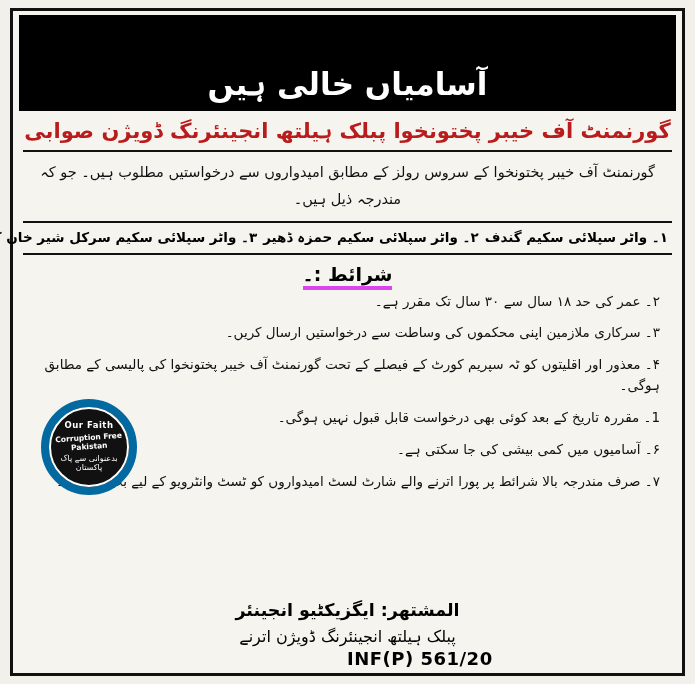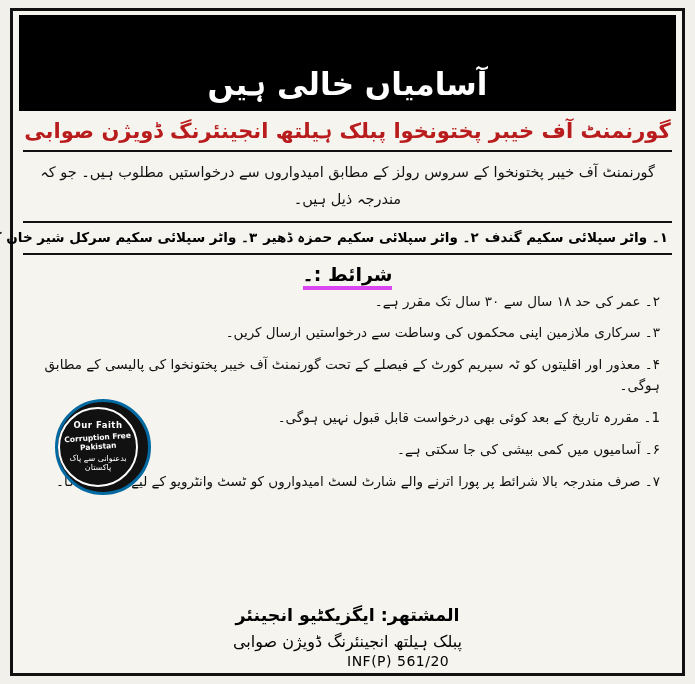--- a/index.html
+++ b/index.html
@@ -108,33 +108,33 @@
     color: #111;
   }
   ol.conditions li {
     margin: 0 0 11px 0;
     text-align: right;
     padding-right: 2px;
   }
   
   .seal {
     position: absolute;
-    left: 32px;
+    left: 18px;
     top: 112px;
     width: 96px;
     height: 96px;
     border-radius: 50%;
     background: #111;
     color: #fff;
     display: flex;
     align-items: flex-start;
     justify-content: center;
     flex-direction: column;
     text-align: center;
-    border: 3px solid #0369a1;
+    border: 8px solid #0369a1;
   }
   .seal .inner {
     width: 80px;
     height: 80px;
     border-radius: 50%;
     border: 2px solid #fff;
     display: flex;
     align-items: center;
     justify-content: center;
     flex-direction: column;
@@ -169,22 +169,22 @@
     line-height: 1.45;
   }
   .footer .adv-line .label { }
   .inf-row {
     display: flex;
     justify-content: flex-start;
     direction: ltr;
     padding: 2px 0 0 0;
   }
   .inf-code {
-    font-size: 14px;
-    font-weight: normal;
+    font-size: 18px;
+    font-weight: bold;
     letter-spacing: .5px;
     margin-left: 316px;
   }
   .footer-flex {
     display: flex;
     flex-direction: row-reverse;
     align-items: flex-end;
     justify-content: space-between;
     margin-top: 4px;
   }
@@ -238,21 +238,21 @@
         <li>۷۔ صرف مندرجہ بالا شرائط پر پورا اترنے والے شارٹ لسٹ امیدواروں کو ٹسٹ وانٹرویو کے لیے بلایا جائے گا۔</li>
       </ol>
     </div>
 
     <div class="footer">
       <div class="adv-line">
         <span class="label">المشتهر:</span>
         <span>ایگزیکٹیو انجینئر</span>
       </div>
       <div class="footer-flex">
-        <div class="footer-right">پبلک ہیلتھ انجینئرنگ ڈویژن صوابی</div>
+        <div class="footer-right">پبلک ہیلتھ انجینئرنگ ڈویژن اترنے</div>
       </div>
       <div class="inf-row">
         <span class="inf-code">INF(P) 561/20</span>
       </div>
     </div>
 
   </div>
 </div>
 
 </body></html>

